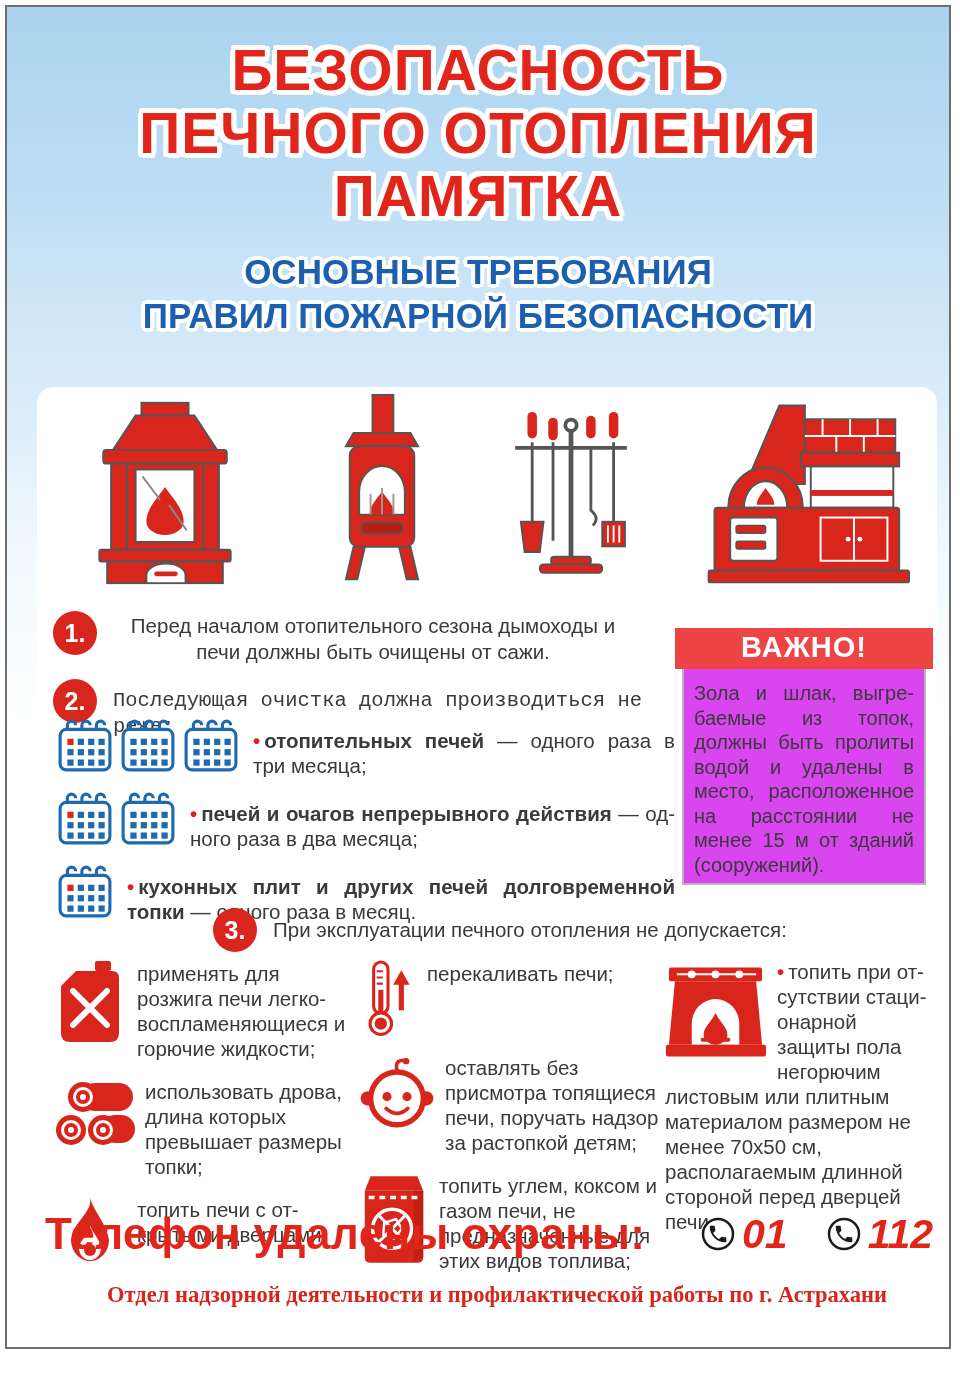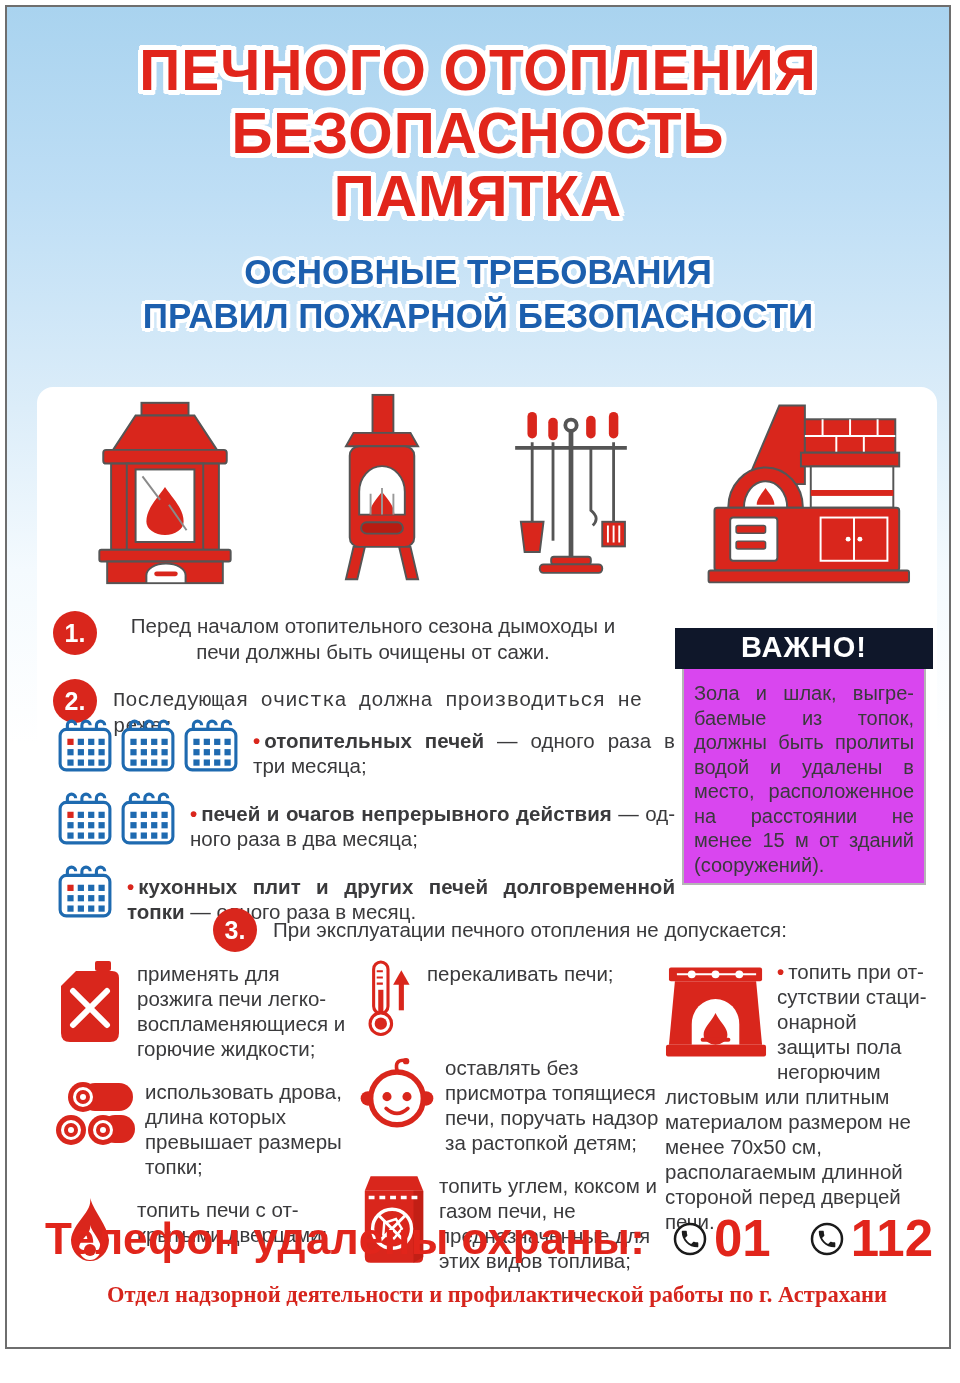--- a/index.html
+++ b/index.html
@@ -53,21 +53,21 @@
   
   .clean-list{position:absolute;top:330px;left:20px;width:618px;}
   .clean-row{display:flex;gap:14px;align-items:flex-end;margin-bottom:12px;}
   .cal-group{display:flex;gap:7px;flex:0 0 auto;padding-top:1px;}
   .clean-text{font-size:20.5px;line-height:25px;color:#3a3a3c;text-align:justify;padding-top:5px;}
   .clean-text b{font-weight:bold;}
   .dot{color:#d9261c;font-weight:bold;margin-right:4px;}
   
   .important{position:absolute;top:241px;left:638px;width:258px;}
   .important-header{
-    background:#0f172a;color:#ffffff;font-weight:bold;font-size:29px;letter-spacing:1px;
+    background:#ef4444;color:#ffffff;font-weight:bold;font-size:29px;letter-spacing:1px;
     text-align:center;padding:3px 0 5px;
   }
   .important-body{
     border:2px solid #b5b5b5;border-top:none;margin:0 7px;background:#d946ef;
     padding:12px 10px 6px;font-size:20px;line-height:24.5px;color:#3a3a3c;text-align:justify;
   }
   
   .columns{position:absolute;top:572px;left:14px;display:flex;}
   .col{display:flex;flex-direction:column;}
   .col-1{width:306px;}
@@ -78,36 +78,36 @@
   .pro-icon.narrow{flex:0 0 62px;}
   .pro-text{font-size:20.5px;line-height:25px;color:#3a3a3c;padding-top:2px;}
   .pro-wrap{font-size:20.5px;line-height:25px;color:#3a3a3c;}
   .pro-wrap svg{float:left;margin:2px 8px 2px 0;}
   
   .phone-row{position:absolute;top:822px;left:8px;right:4px;display:flex;align-items:center;}
   .phone-label{color:#e1251b;font-weight:bold;font-size:44px;letter-spacing:0.5px;}
   .phone-group{display:flex;align-items:center;gap:6px;}
   .phone-group.first{margin-left:auto;}
   .phone-group.second{margin-left:38px;}
-  .phone-number{color:#e1251b;font-weight:bold;font-size:51px;}
+  .phone-number{color:#e1251b;font-weight:bold;font-size:41px;font-style:italic;}
   
   .footer{
     position:absolute;top:893px;left:30px;right:10px;text-align:center;
     font-family:"Liberation Serif", serif;font-weight:bold;color:#d6251d;
     font-size:22.5px;line-height:30px;
   }
 </style>
 </head>
 <body>
 
 <div class="frame">
 
   <div class="main-title">
+    <div>БЕЗОПАСНОСТЬ</div>
     <div>ПЕЧНОГО ОТОПЛЕНИЯ</div>
-    <div>БЕЗОПАСНОСТЬ</div>
     <div>ПАМЯТКА</div>
   </div>
   <div class="sub-title">
     <div>ОСНОВНЫЕ ТРЕБОВАНИЯ</div>
     <div>ПРАВИЛ ПОЖАРНОЙ БЕЗОПАСНОСТИ</div>
   </div>
 
   <div class="panel">
 
     <div class="hero-row">

